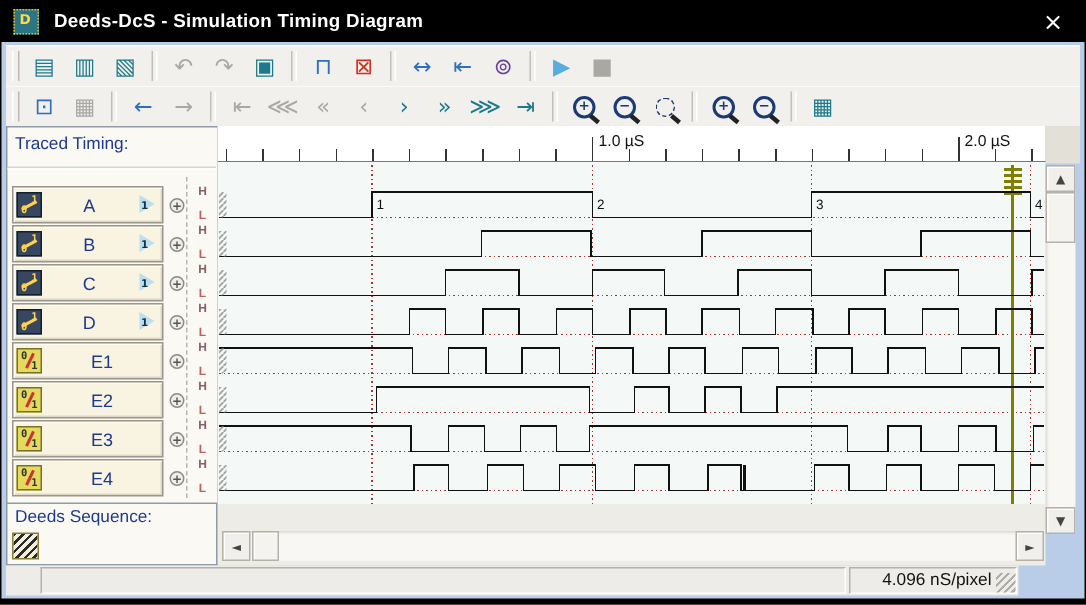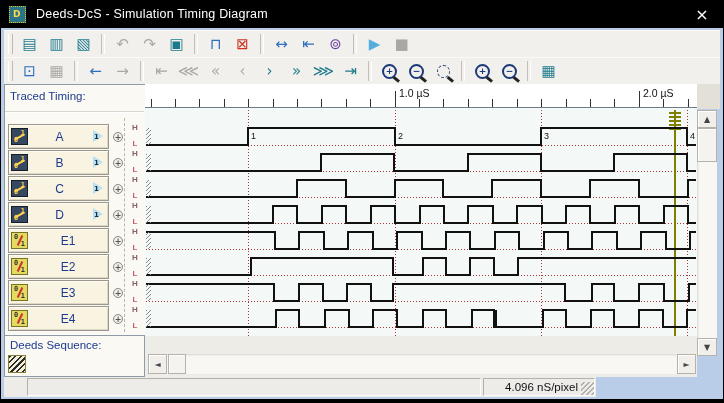--- a/index.html
+++ b/index.html
@@ -2,21 +2,21 @@
 <html><head>
 <meta charset="utf-8">
 <style>
   html,body{margin:0;padding:0;background:#222;}
   #screen{position:relative;width:724px;height:403px;background:#b9cde9;
     font-family:"Liberation Sans",sans-serif;overflow:hidden;box-shadow:inset 0 0 0 1px #000;}
   
   .titlebar{position:absolute;left:0;top:0;width:724px;height:28px;background:#000;display:flex;align-items:center;}
   .appicon{width:15px;height:15px;margin-left:9px;background:#2b7584;border:1px dotted #e0c028;position:relative;}
   .appicon span{position:absolute;left:3px;top:2px;font:bold 9px "DejaVu Sans",sans-serif;color:#ffd94d;}
-  .apptitle{color:#fff;font-size:12.5px;margin-left:10px;letter-spacing:.2px;}
+  .apptitle{color:#fff;font-size:12.5px;margin-left:10px;letter-spacing:.2px;font-weight:bold;}
   .closebtn{position:absolute;right:0;top:0;width:44px;height:28px;color:#fff;font:16px "DejaVu Sans",sans-serif;
     display:flex;align-items:center;justify-content:center;cursor:default;}
   
   .toolbar{position:absolute;left:4px;width:716px;height:26px;background:#f1f0ec;border-top:1px solid #fbfaf8;
     border-bottom:1px solid #d7d3cb;display:flex;align-items:center;}
   #toolbar1{top:30px;} #toolbar2{top:57px;}
   .tbgrip{width:3px;height:20px;margin:0 3px 0 4px;border-left:1px solid #fff;border-right:1px solid #bdb9b1;}
   .tbsep{width:2px;height:20px;margin:0 4px;border-left:1px solid #c3bfb7;border-right:1px solid #fff;}
   .tbicon{display:inline-flex;align-items:center;justify-content:center;width:25px;height:22px;
     font:15px "DejaVu Sans",sans-serif;margin:0 1px;}
@@ -66,21 +66,21 @@
     background:#fffbea;border:1px solid #8a8a2a;color:#7a1010;font:12px "Liberation Sans",sans-serif;padding:0 0 0 4px;}
   
   .sbbtn{position:absolute;background:#f0efec;border:1px solid #b6b2aa;box-shadow:inset 1px 1px 0 #fff;
     display:flex;align-items:center;justify-content:center;font:8px "DejaVu Sans",sans-serif;color:#444;box-sizing:border-box;}
   .sbthumb{position:absolute;background:#f4f3ef;border:1px solid #b6b2aa;box-shadow:inset 1px 1px 0 #fff;box-sizing:border-box;}
   .hsb{position:absolute;left:148px;top:354px;width:548px;height:20px;background:#f8f7f4;
     box-shadow:inset 0 1px 2px #d8d5ce;}
   .vsb{position:absolute;left:697px;top:110px;width:20px;height:246px;background:#f8f7f4;
     box-shadow:inset 1px 0 2px #d8d5ce;}
   
-  .status{position:absolute;left:4px;top:377px;width:592px;height:20px;background:#edece8;display:flex;box-sizing:border-box;padding-left:22px;}
+  .status{position:absolute;left:4px;top:377px;width:675px;height:20px;background:#edece8;display:flex;box-sizing:border-box;padding-left:22px;}
   .spanel{border:1px solid;border-color:#b3b1ab #fdfdfb #fdfdfb #b3b1ab;margin:1px;box-sizing:border-box;}
   .sp1{flex:1;} .sp2{width:112px;position:relative;font-size:11.5px;color:#111;text-align:right;
     padding:2px 16px 0 0;}
   .grip{position:absolute;right:0;bottom:0;width:13px;height:13px;
     background:repeating-linear-gradient(135deg,transparent 0 2px,#b0aea6 2px 3.5px);}
   .blackedge{position:absolute;left:0;top:399px;width:724px;height:4px;background:#000;}
   svg{position:absolute;}
   svg text{font-family:"Liberation Sans",sans-serif;}
 </style>
 </head>

